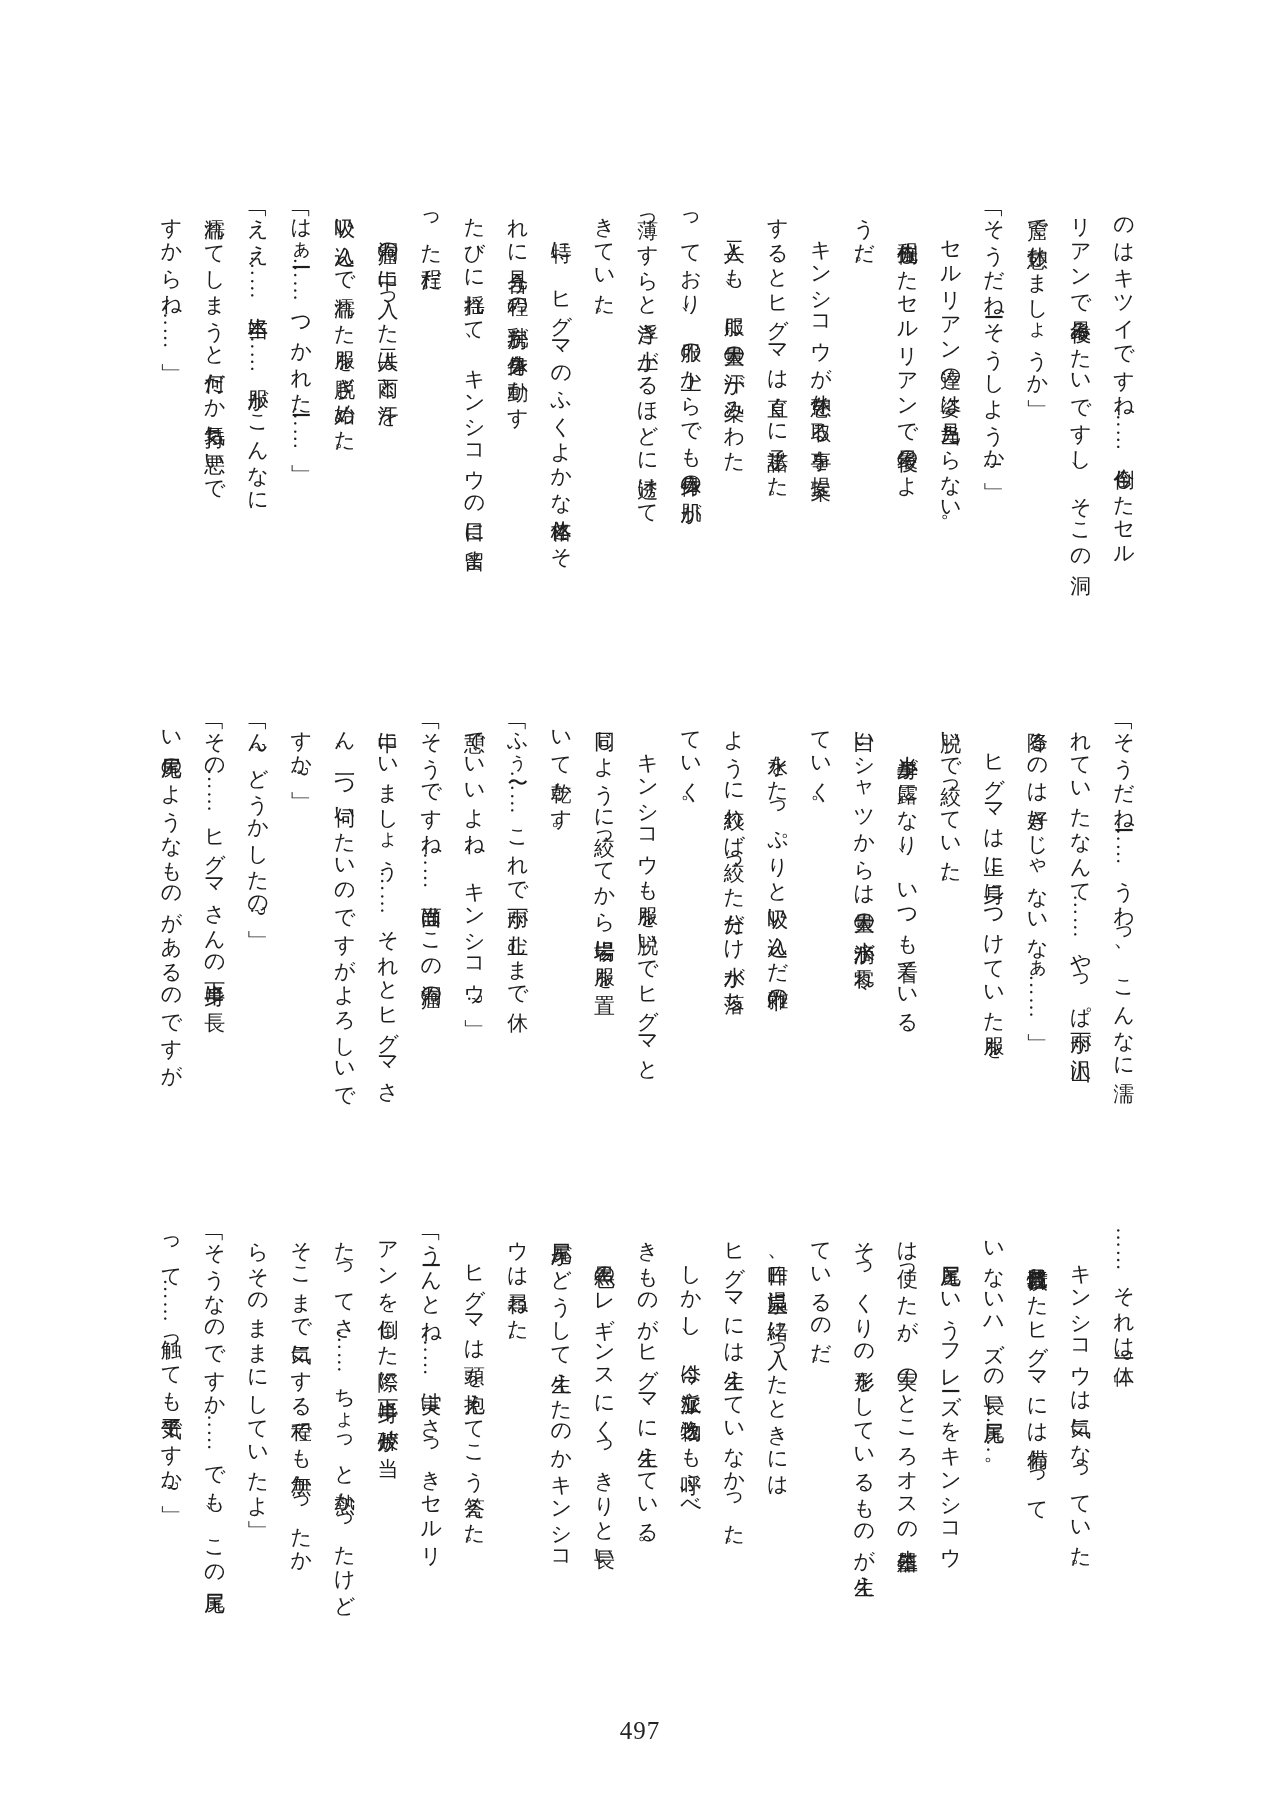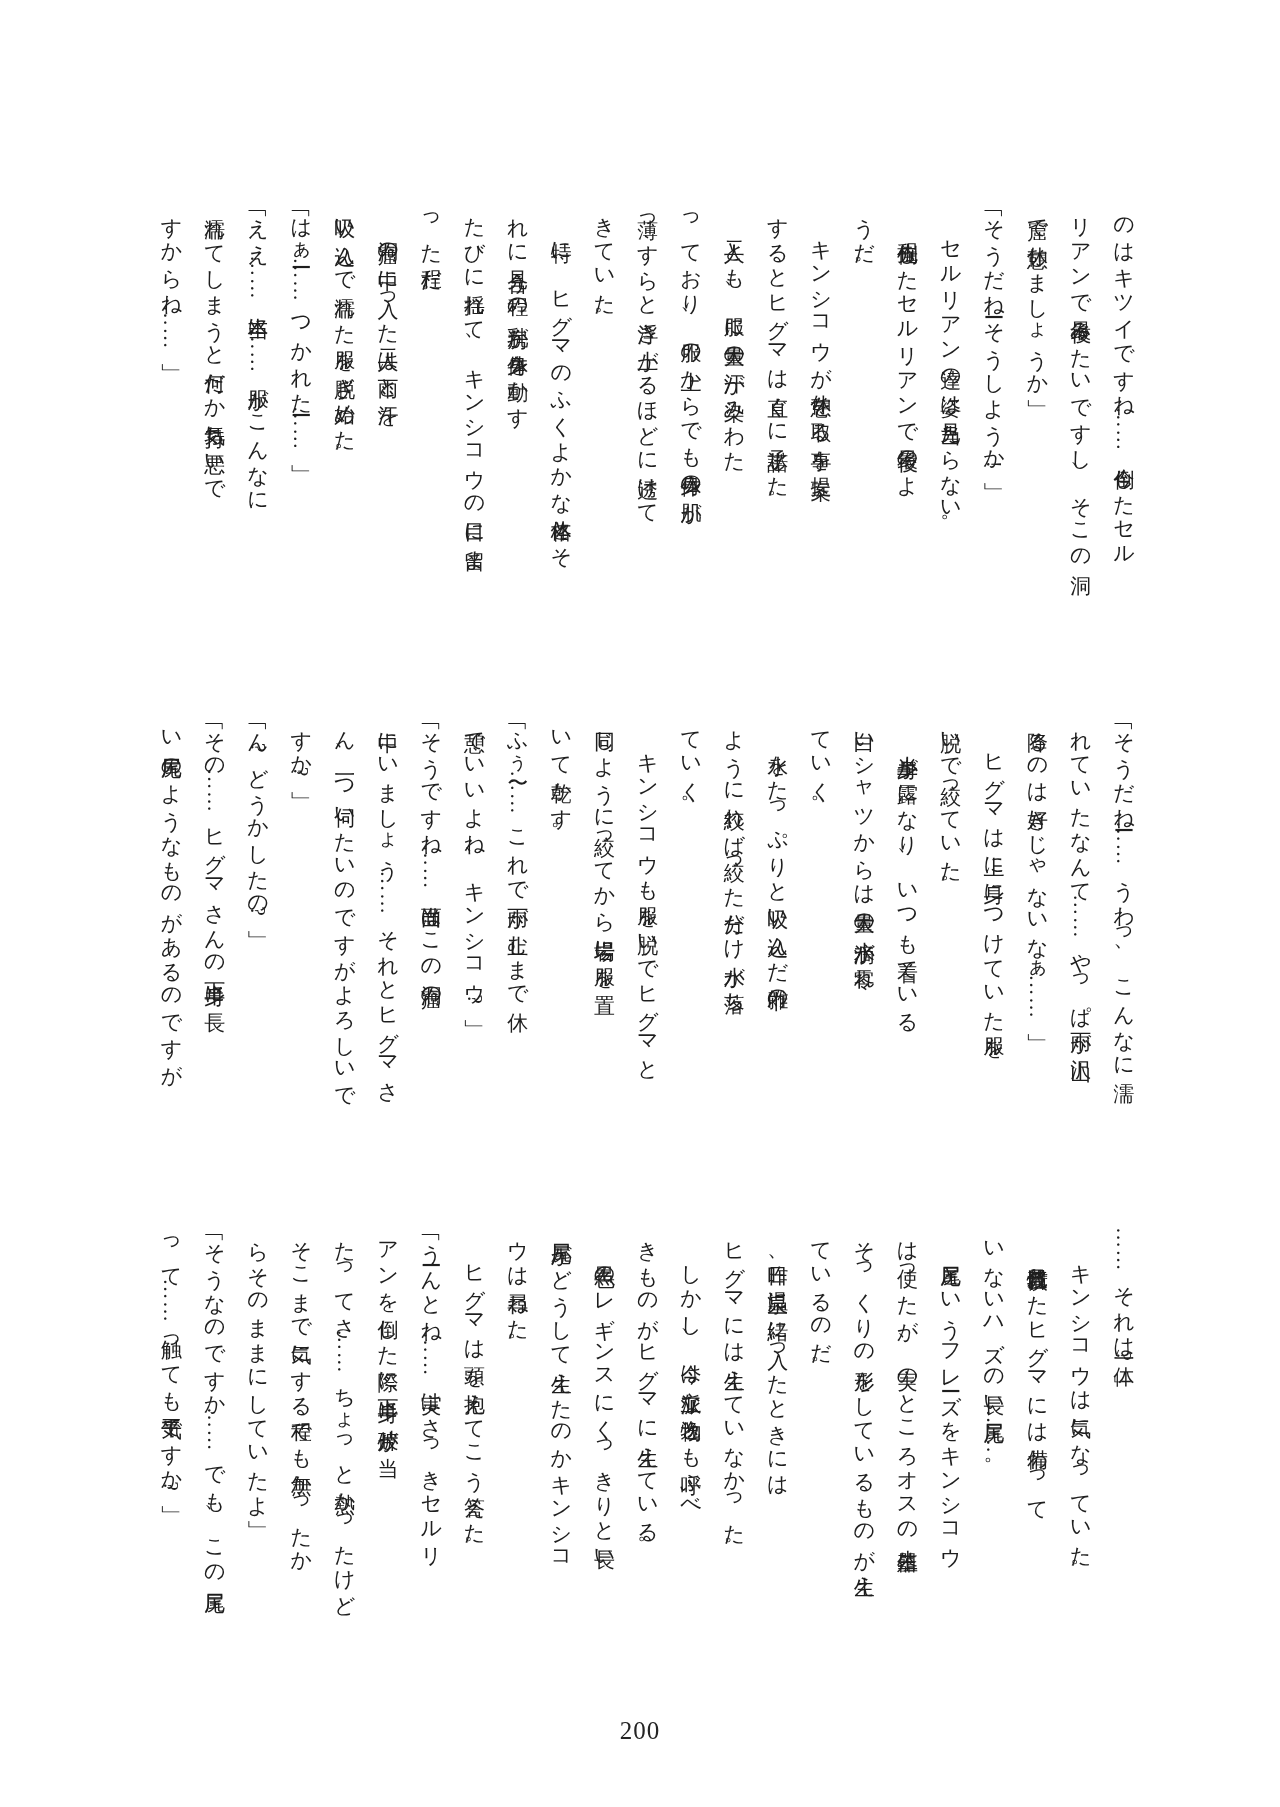--- a/index.html
+++ b/index.html
@@ -121,14 +121,14 @@
       <p class="line">ウは尋ねた。</p>
       <p class="line">　ヒグマは頭を抱えてこう答えた。</p>
       <p class="line">「うーんとね……実はさっきセルリ</p>
       <p class="line">アンを倒した際に下半身に破片が当</p>
       <p class="line">たってさ……ちょっと熱かったけど</p>
       <p class="line">そこまで気にする程でも無かったか</p>
       <p class="line">らそのままにしていたよ」</p>
       <p class="line">「そうなのですか……でも、この尻尾</p>
       <p class="line">って……触っても平気ですか?」</p>
     </section>
-  <div class="page-number">200</div>
+  <div class="page-number">497</div>
 </div>
 
 </body></html>

